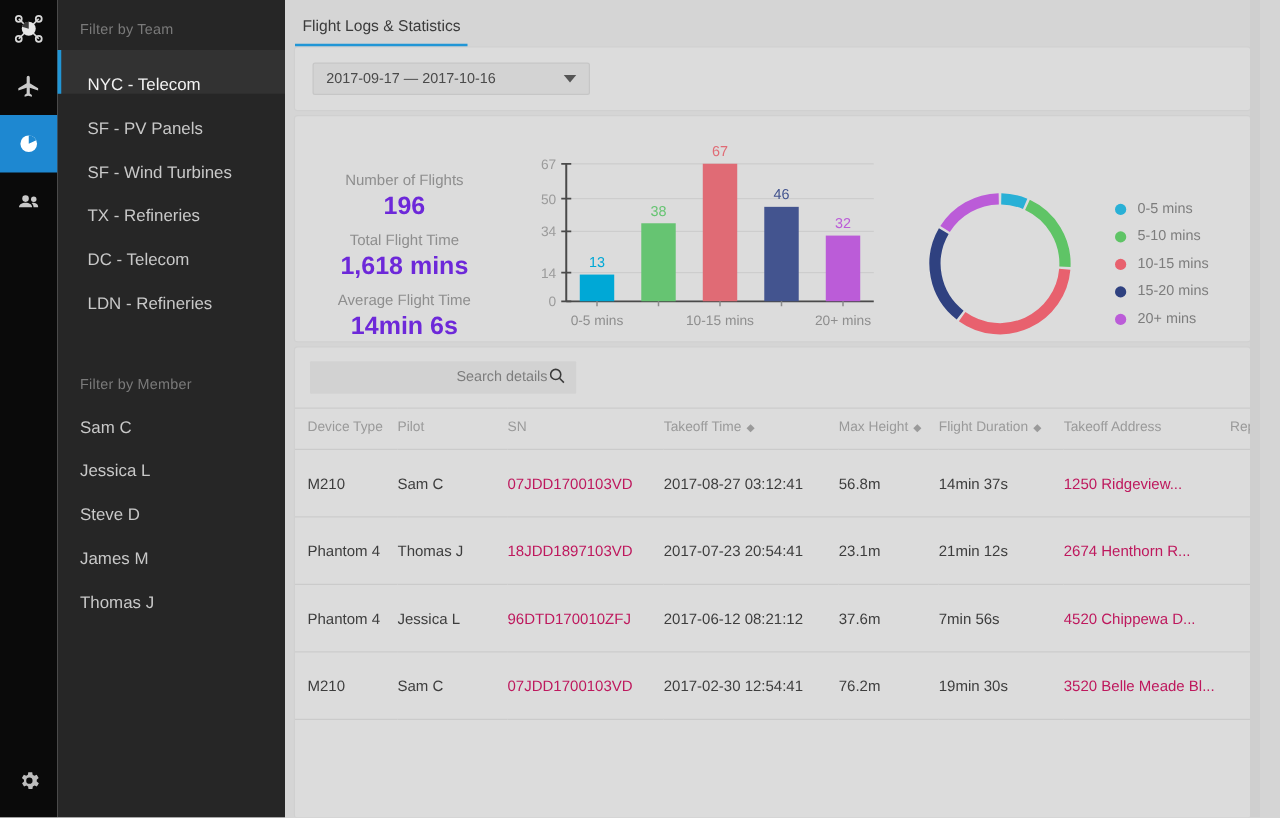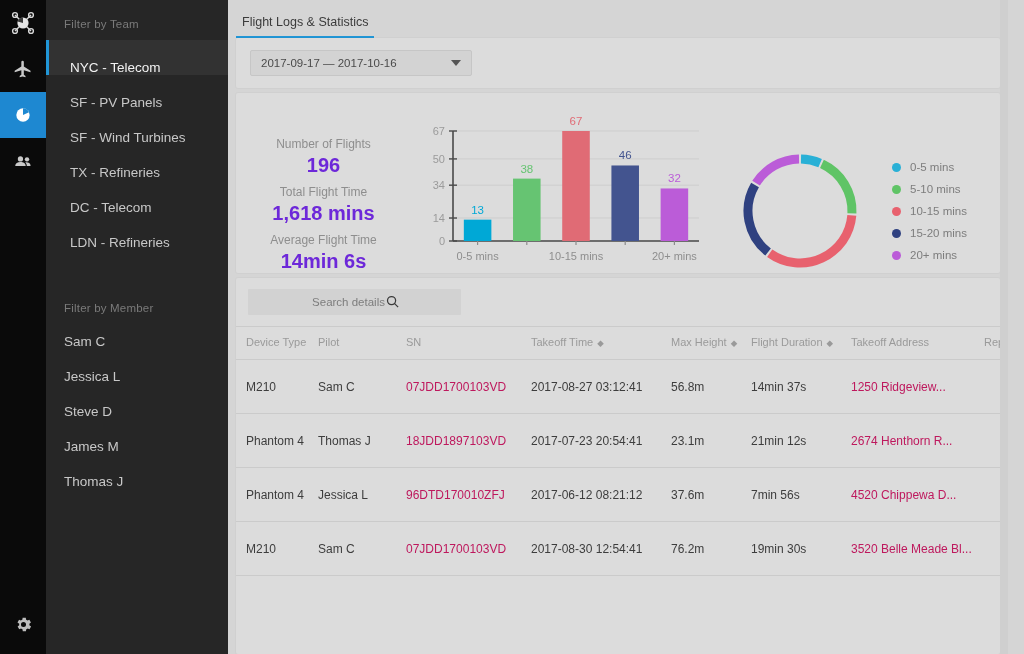--- a/index.html
+++ b/index.html
@@ -89,21 +89,21 @@
   .donutwrap { flex: 1 1 auto; display: flex; align-items: center; justify-content: center; gap: 30px; padding-right: 6px;}
   .legend { display: flex; flex-direction: column; gap: 10px; }
   .legend-row { display: flex; align-items: center; gap: 9px; font-size: 11.5px; color: #7d7d7d; }
   .dot { width: 9px; height: 9px; border-radius: 50%; flex: 0 0 9px; }
 
   
   .table-card { flex: 1 1 auto; margin-bottom: 0; display: flex; flex-direction: column; overflow: hidden;}
   .searchrow { height: 48px; display: flex; align-items: center; padding-left: 12px; }
   .searchbox {
     width: 213px; height: 26px; background: #d2d2d2;
-    display: flex; align-items: center; justify-content: center;
+    display: flex; align-items: center; justify-content: flex-end;
     padding: 0 8px 0 11px; font-size: 11.5px; color: #757575; border-radius: 1px;
   }
   .searchbox .ph { color: #7d7d7d; }
 
   table { width: 100%; border-collapse: collapse; table-layout: fixed; }
   thead th {
     font-size: 11px; color: #9a9a9a; font-weight: normal; text-align: left;
     padding: 9px 0 11px 0; border-top: 1px solid #cbcbcb; border-bottom: 1px solid #cbcbcb;
     white-space: nowrap;
   }
@@ -381,21 +381,21 @@
               <td class="c-take">2017-06-12 08:21:12</td>
               <td class="c-max">37.6m</td>
               <td class="c-dur">7min 56s</td>
               <td class="c-addr muted">4520 Chippewa D...</td>
               <td class="c-rep"><span class="play" style="display: inline-block;"></span></td>
             </tr>
             <tr>
               <td class="c-dev">M210</td>
               <td class="c-pilot">Sam C</td>
               <td class="c-sn muted">07JDD1700103VD</td>
-              <td class="c-take">2017-08-30 12:54:41</td>
+              <td class="c-take">2017-02-30 12:54:41</td>
               <td class="c-max">76.2m</td>
               <td class="c-dur">19min 30s</td>
               <td class="c-addr muted">3520 Belle Meade Bl...</td>
               <td class="c-rep"><span class="play" style="display: inline-block;"></span></td>
             </tr>
           </tbody>
       </table>
     </div>
 
     <div class="edge-strip"></div>

